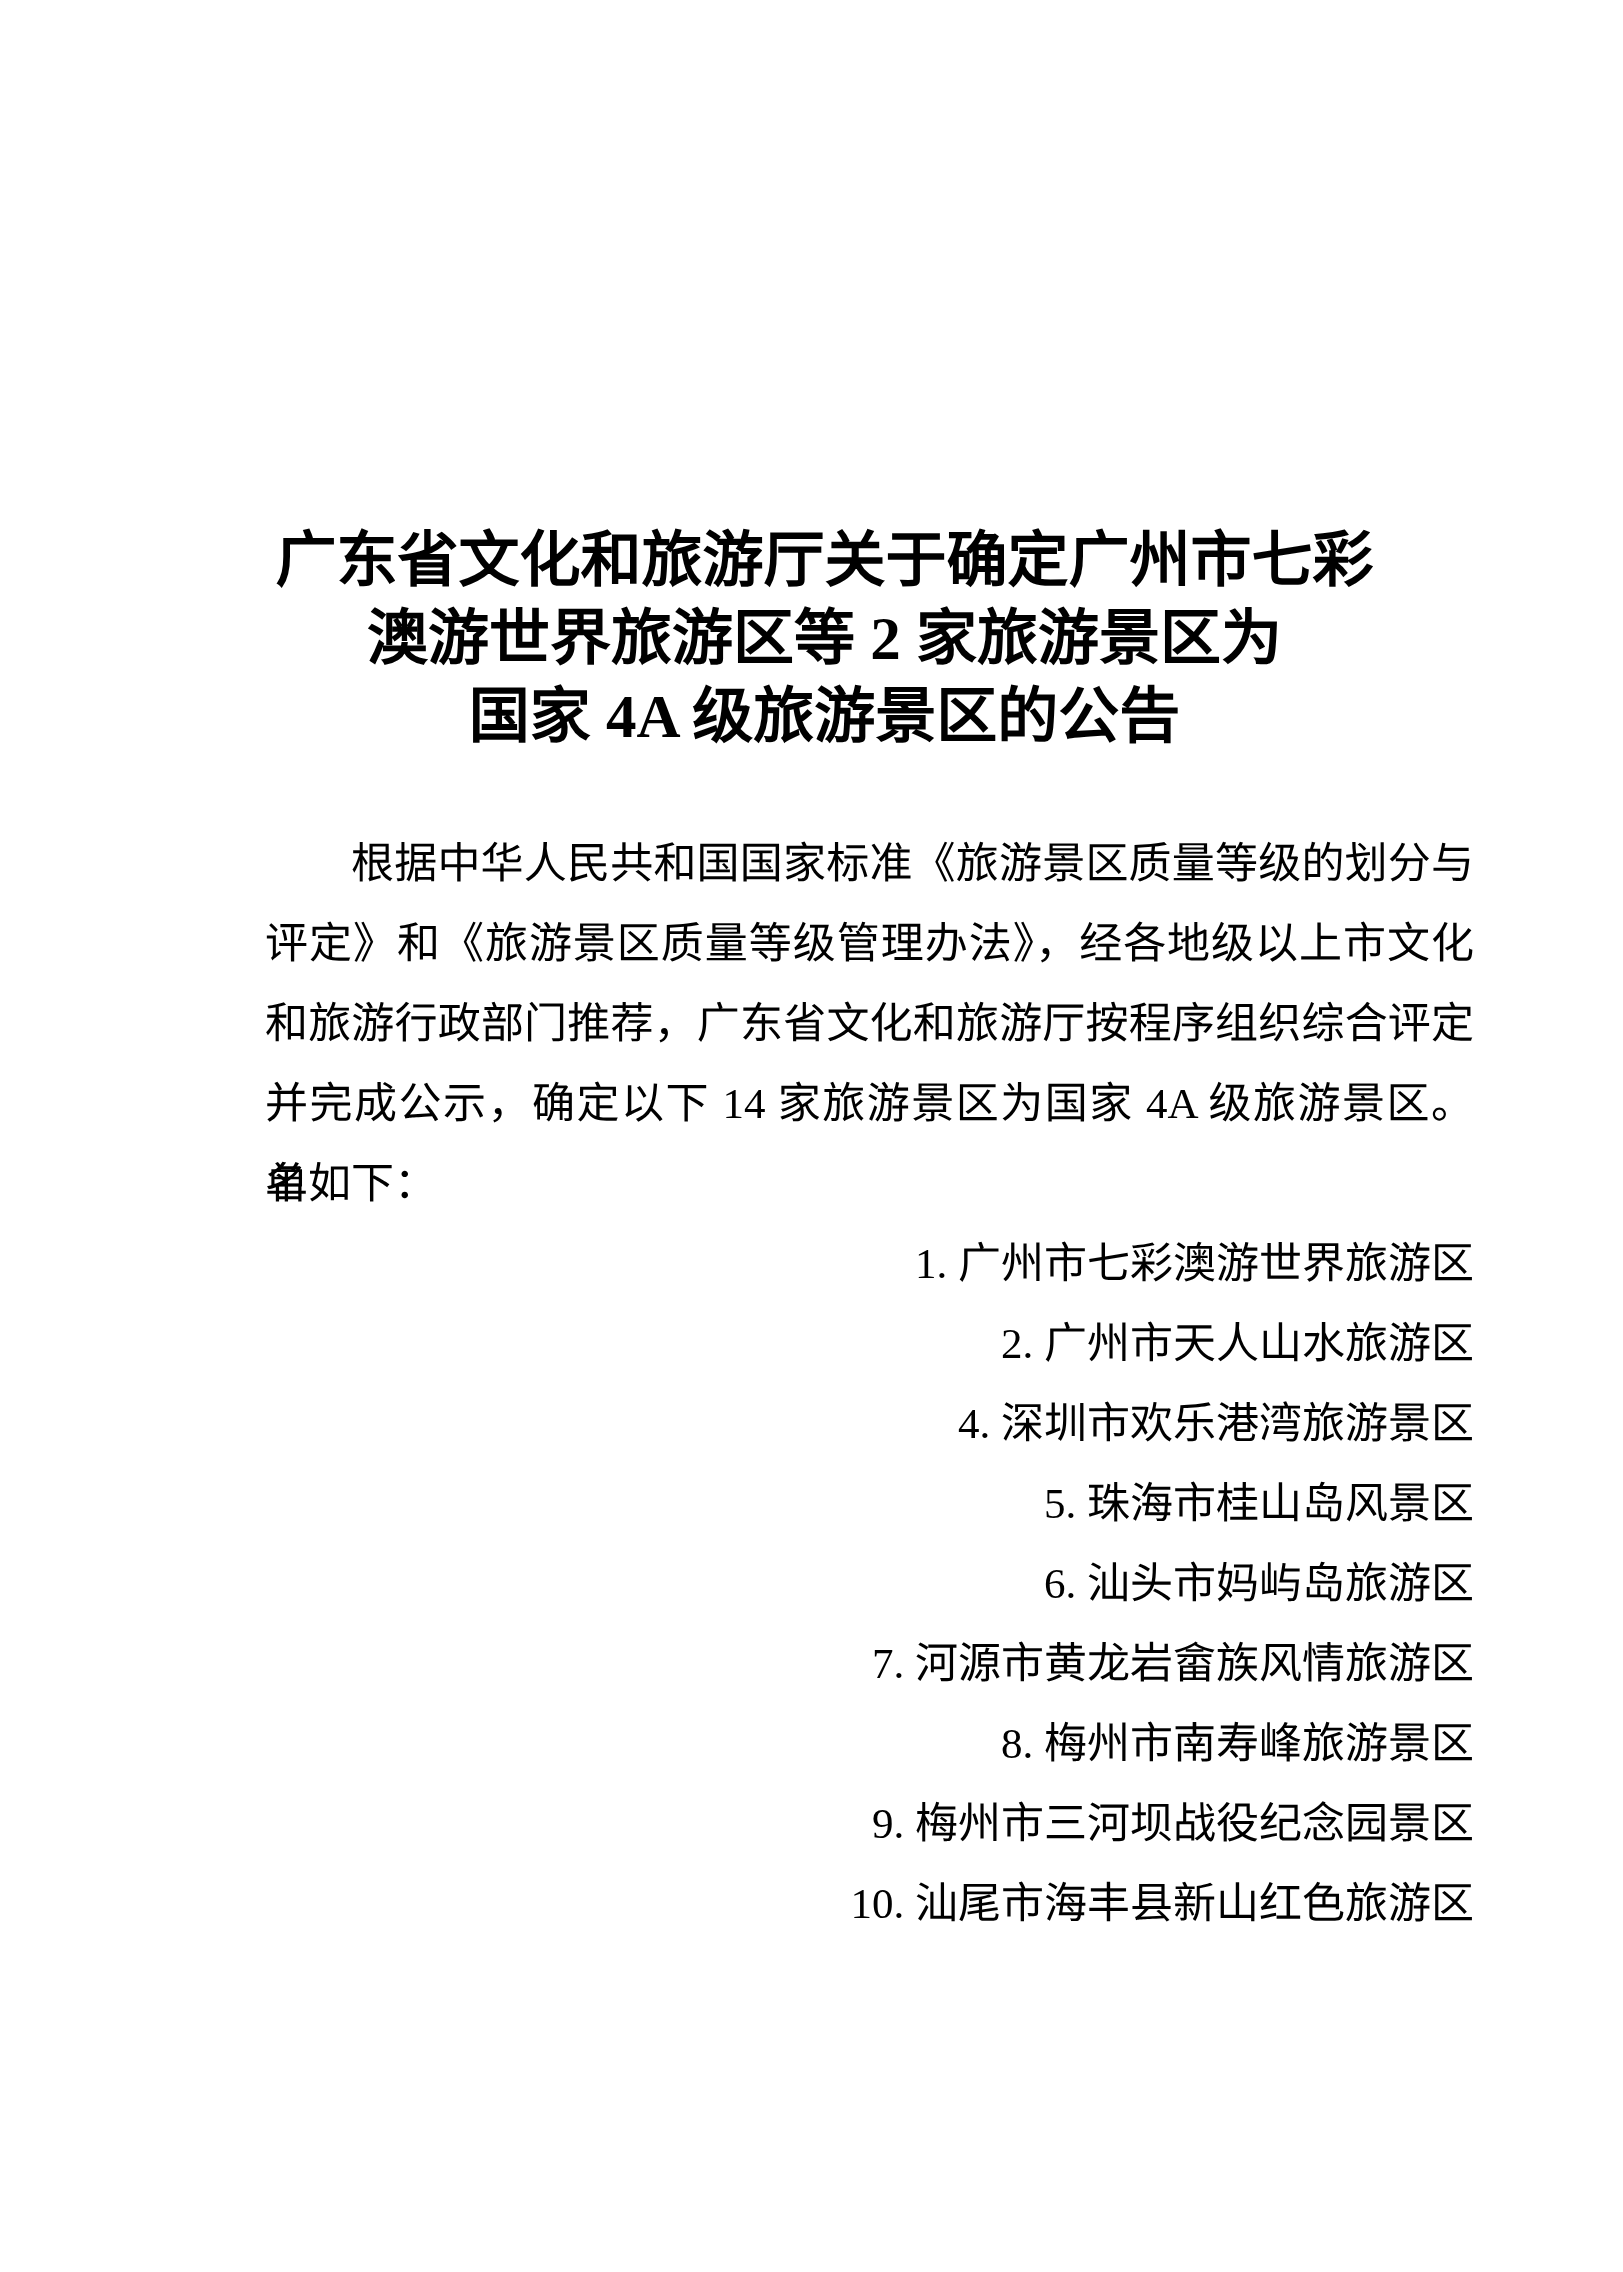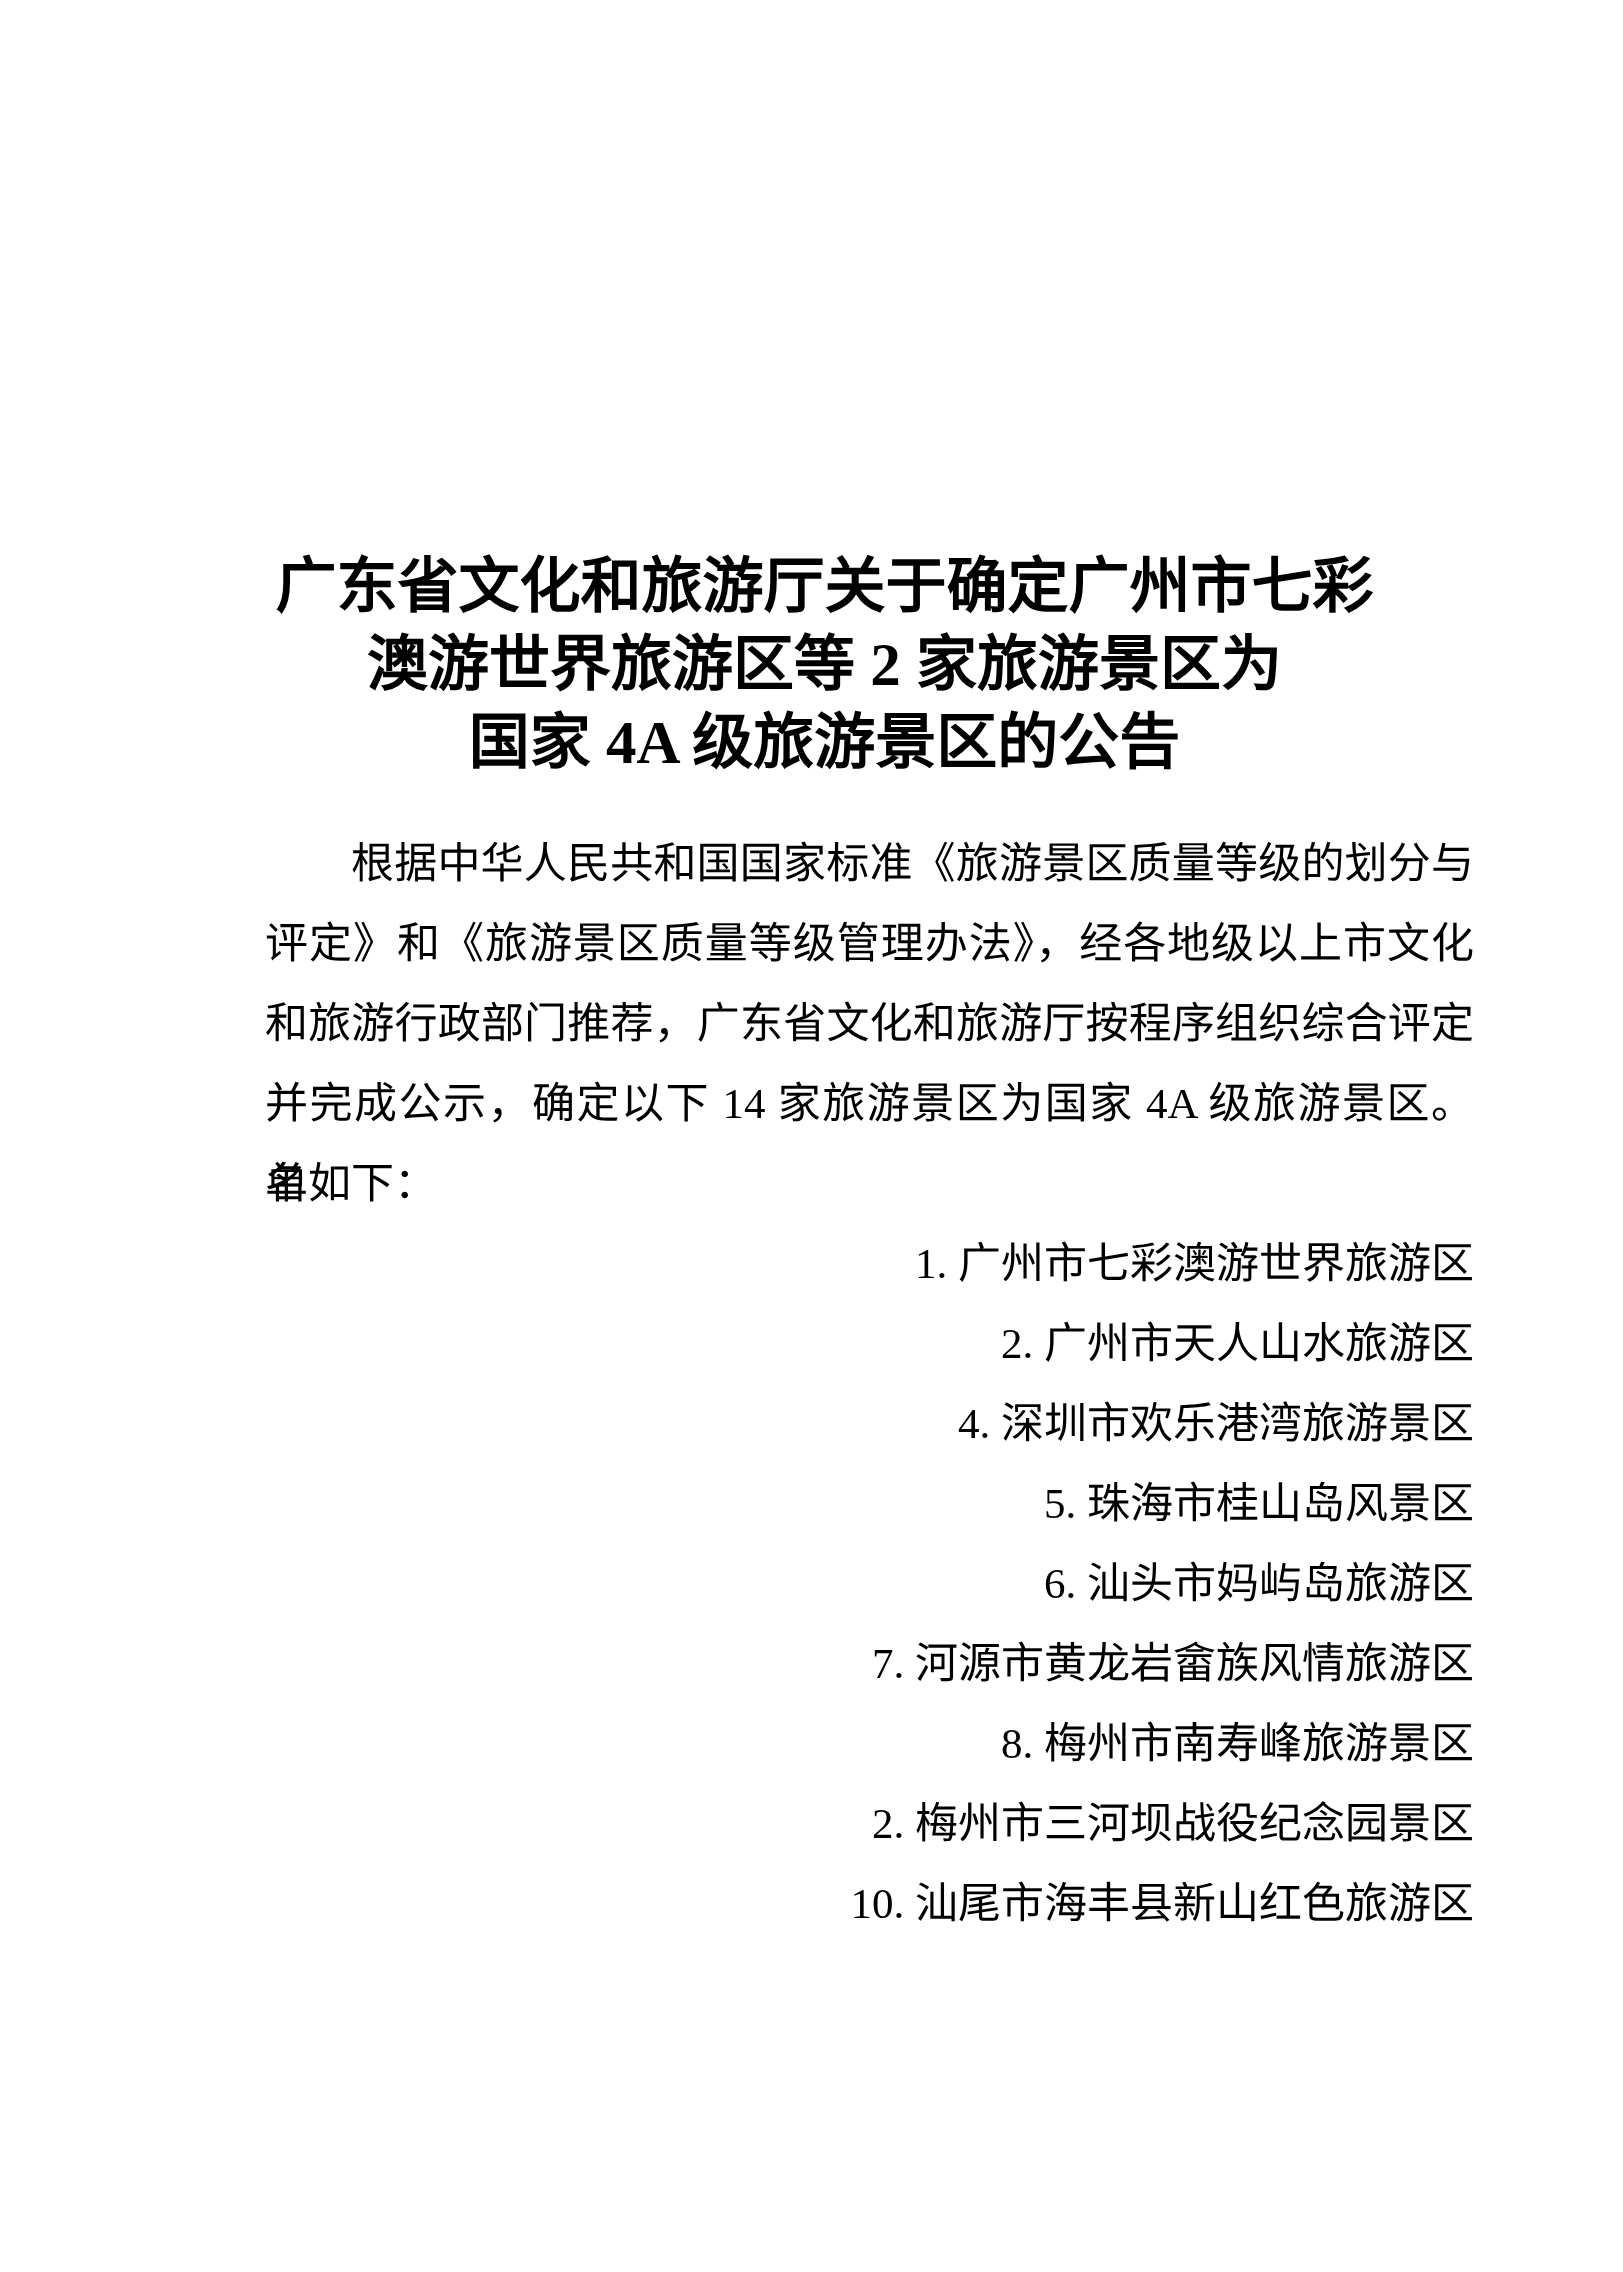--- a/index.html
+++ b/index.html
@@ -14,21 +14,21 @@
     height: 2296px;
     background: #ffffff;
     color: #000000;
     overflow: hidden;
     font-family: "Liberation Serif", "DejaVu Serif", serif;
   }
   
   .title-block {
     position: absolute;
     left: 220px;
-    top: 548px;
+    top: 522px;
     width: 1209px;
     text-align: center;
     font-size: 61px;
     line-height: 78px;
     font-weight: 700;
     letter-spacing: 0;
   }
   .title-line {
     white-space: nowrap;
   }
@@ -78,18 +78,18 @@
     <div class="body-line fill">并完成公示，确定以下 14 家旅游景区为国家 4A 级旅游景区。名</div>
     <div class="body-line">单如下：</div>
 
     <div class="body-line list-item">1. 广州市七彩澳游世界旅游区</div>
     <div class="body-line list-item">2. 广州市天人山水旅游区</div>
     <div class="body-line list-item">4. 深圳市欢乐港湾旅游景区</div>
     <div class="body-line list-item">5. 珠海市桂山岛风景区</div>
     <div class="body-line list-item">6. 汕头市妈屿岛旅游区</div>
     <div class="body-line list-item">7. 河源市黄龙岩畲族风情旅游区</div>
     <div class="body-line list-item">8. 梅州市南寿峰旅游景区</div>
-    <div class="body-line list-item">2. 梅州市三河坝战役纪念园景区</div>
+    <div class="body-line list-item">9. 梅州市三河坝战役纪念园景区</div>
     <div class="body-line list-item">10. 汕尾市海丰县新山红色旅游区</div>
   </div>
 
 </div>
 
 
 </body></html>

